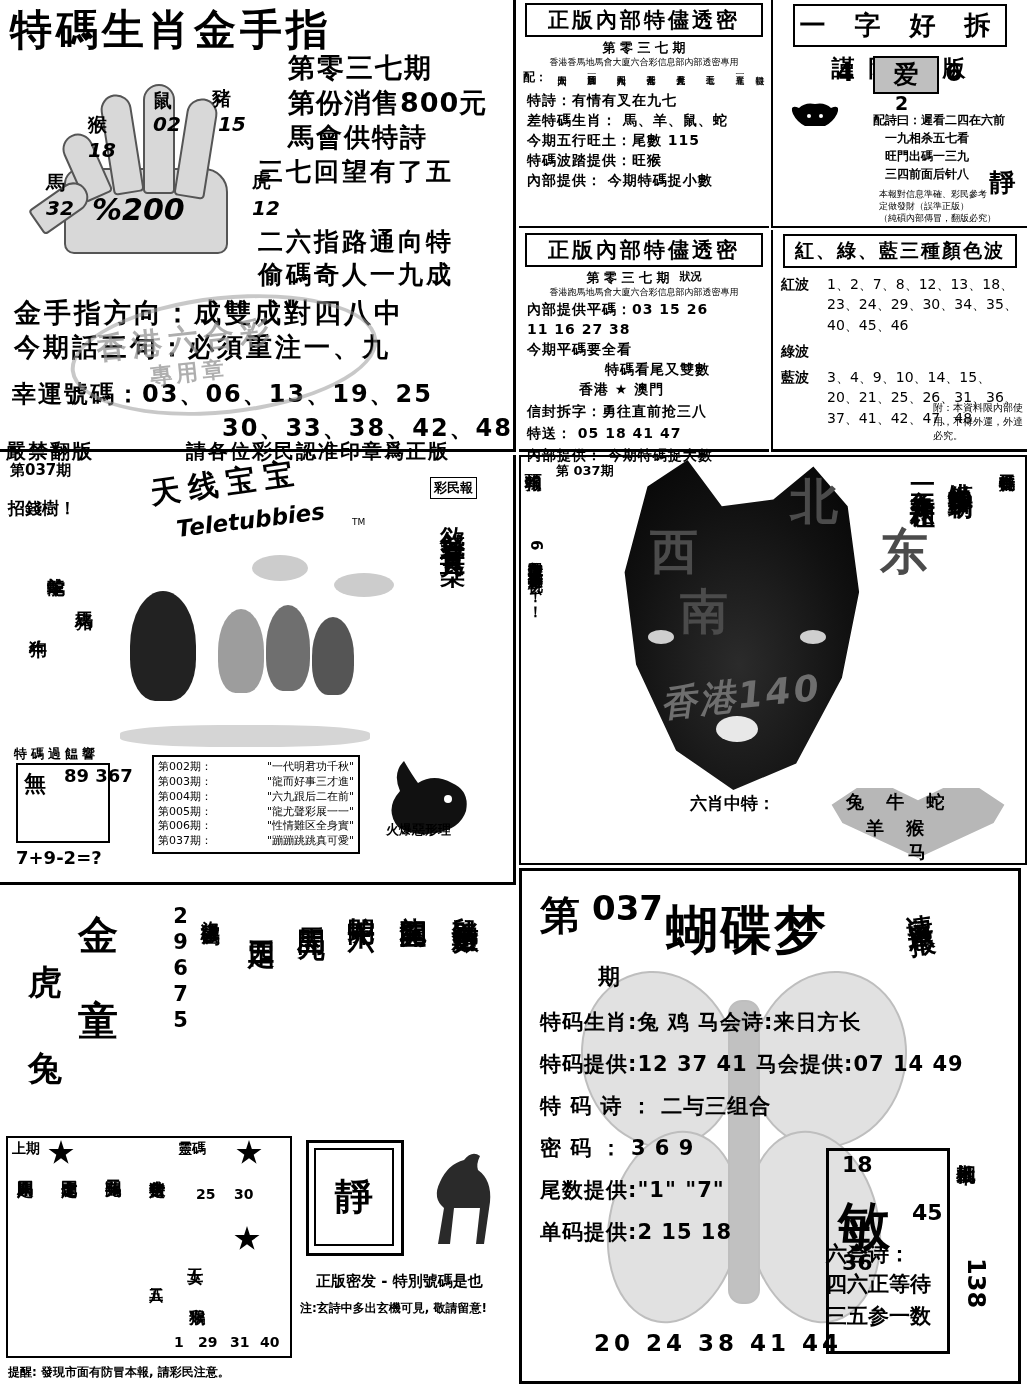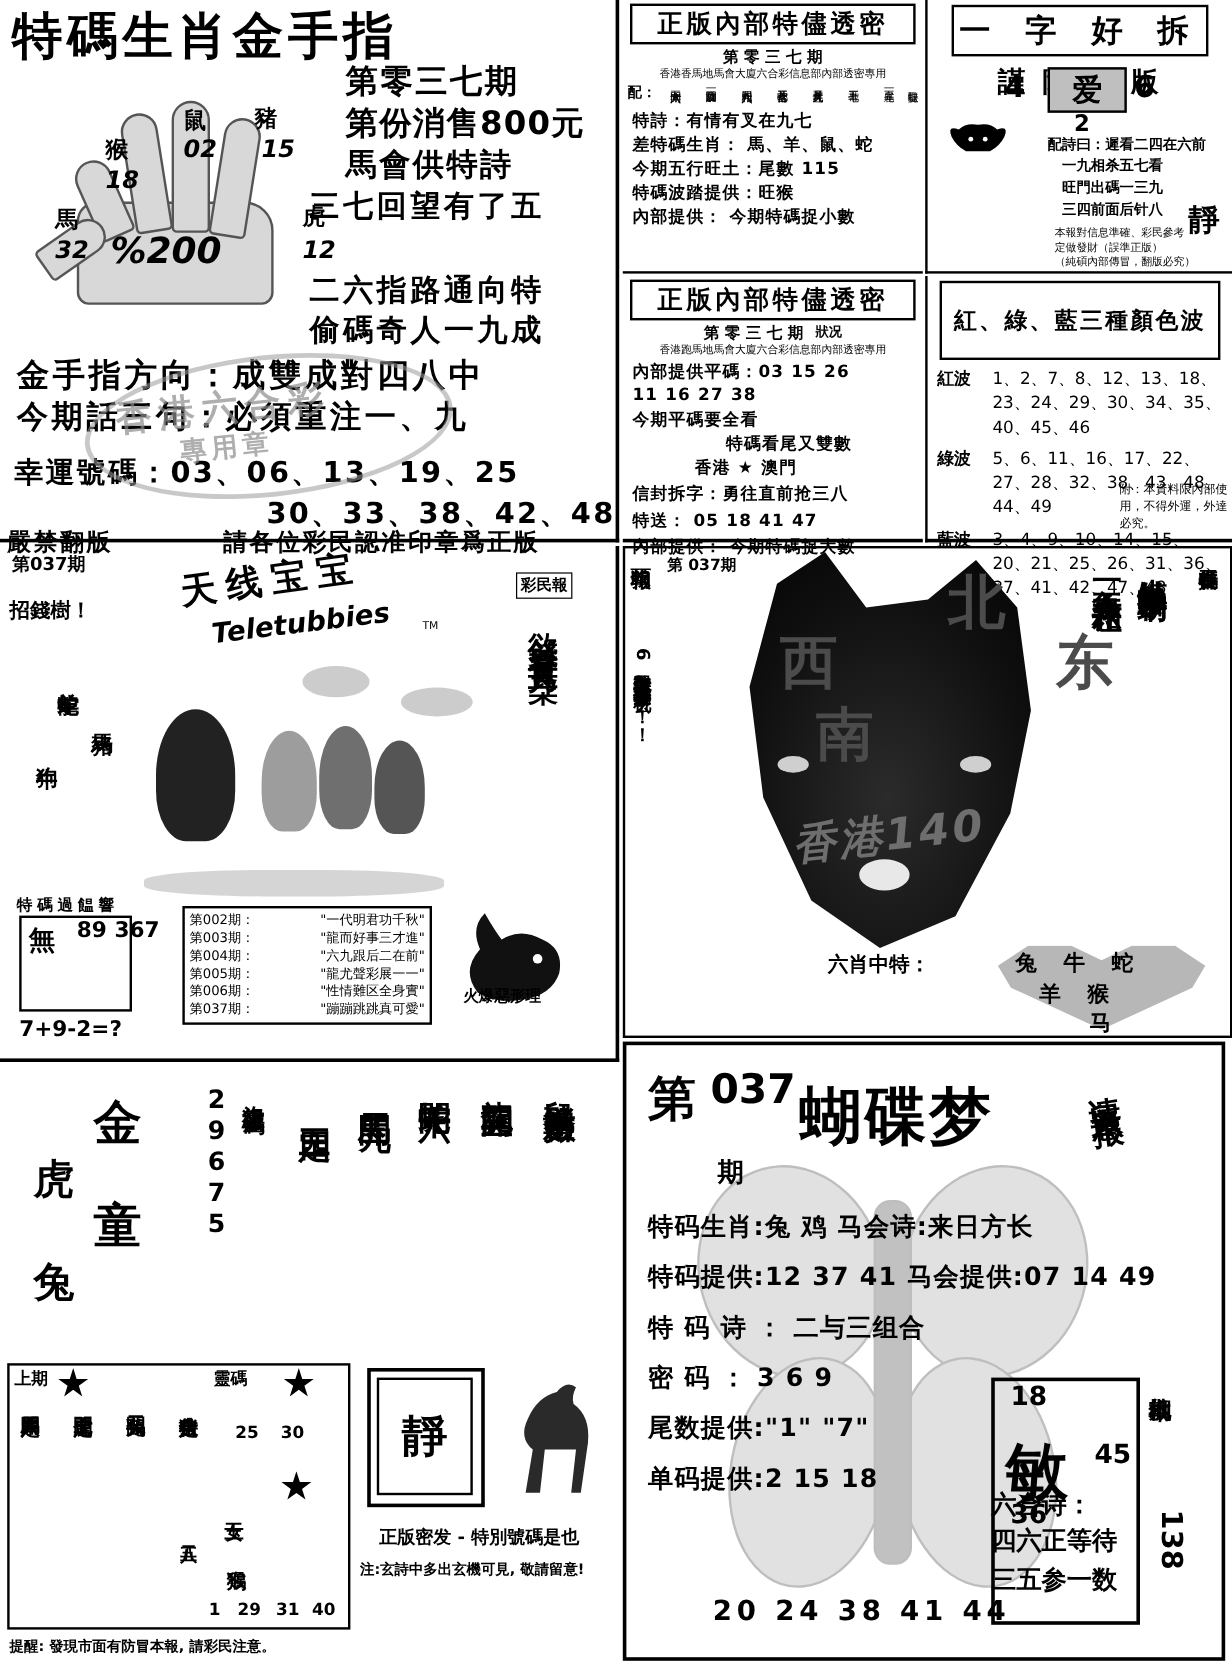--- a/index.html
+++ b/index.html
@@ -61,21 +61,21 @@
   .ox{position:absolute;width:56px;height:34px;}
 
   #onechar{border:2px solid #000;margin:4px auto 0 auto;width:210px;text-align:center;font-size:26px;font-weight:bold;letter-spacing:10px;padding:2px 0;}
   #fake-warn{text-align:center;font-size:23px;font-weight:bold;letter-spacing:3px;margin-top:6px;}
   #love-box{position:absolute;left:100px;top:56px;width:62px;height:34px;border:2px solid #000;background:#bfbfbf;text-align:center;font-size:25px;font-weight:bold;}
   #num4{position:absolute;left:64px;top:58px;font-size:25px;font-weight:bold;}
   #num6{position:absolute;left:172px;top:58px;font-size:25px;font-weight:bold;}
   #num2{position:absolute;left:122px;top:92px;font-size:19px;font-weight:bold;}
   #jing{position:absolute;right:6px;top:150px;font-size:26px;font-weight:bold;writing-mode:vertical-rl;}
 
-  .colorwave-title{border:2px solid #000;text-align:center;font-size:19px;font-weight:bold;letter-spacing:2px;margin:4px 10px 6px 10px;padding:18px 0;}
+  .colorwave-title{border:2px solid #000;text-align:center;font-size:19px;font-weight:bold;letter-spacing:2px;margin:4px 10px 6px 10px;padding:2px 0;}
   .wave-row{display:flex;font-size:14px;margin:0 8px 6px 8px;line-height:1.45;}
   .wave-lbl{font-weight:bold;width:46px;flex:none;}
 
   
   #p-tele{left:0;top:455px;width:516px;height:430px;border-right:3px solid #000;border-bottom:3px solid #000;}
   #tele-issue{position:absolute;left:10px;top:6px;font-size:15px;font-weight:bold;}
   #tele-word{position:absolute;left:150px;top:8px;font-size:30px;font-weight:bold;letter-spacing:8px;transform:rotate(-8deg);}
   #tele-logo{position:absolute;left:176px;top:52px;font-size:23px;font-style:italic;font-weight:bold;transform:rotate(-7deg);}
   #tele-tm{position:absolute;left:352px;top:62px;font-size:9px;}
   #money-tree{position:absolute;left:8px;top:42px;font-size:17px;font-weight:bold;}
@@ -293,21 +293,20 @@
 </div>
 
 <div class="panel" id="p-tr4">
   <div class="colorwave-title">紅、綠、藍三種顏色波</div>
   <div class="wave-row">
     <div class="wave-lbl">紅波</div>
     <div>1、2、7、8、12、13、18、23、24、29、30、34、35、40、45、46</div>
   </div>
   <div class="wave-row">
     <div class="wave-lbl">綠波</div>
-    <div>5、6、11、16、17、22、27、28、32、38、43、48、44、49</div>
   </div>
   <div class="wave-row">
     <div class="wave-lbl">藍波</div>
     <div>3、4、9、10、14、15、20、21、25、26、31、36、37、41、42、47、48</div>
   </div>
   <div style="position:absolute;left:160px;bottom:6px;font-size:10px;width:92px;">附：本資料限內部使用，不得外運，外達必究。</div>
 </div>
 
 <div class="panel" id="p-tele">
   <div id="tele-issue">第037期</div>

